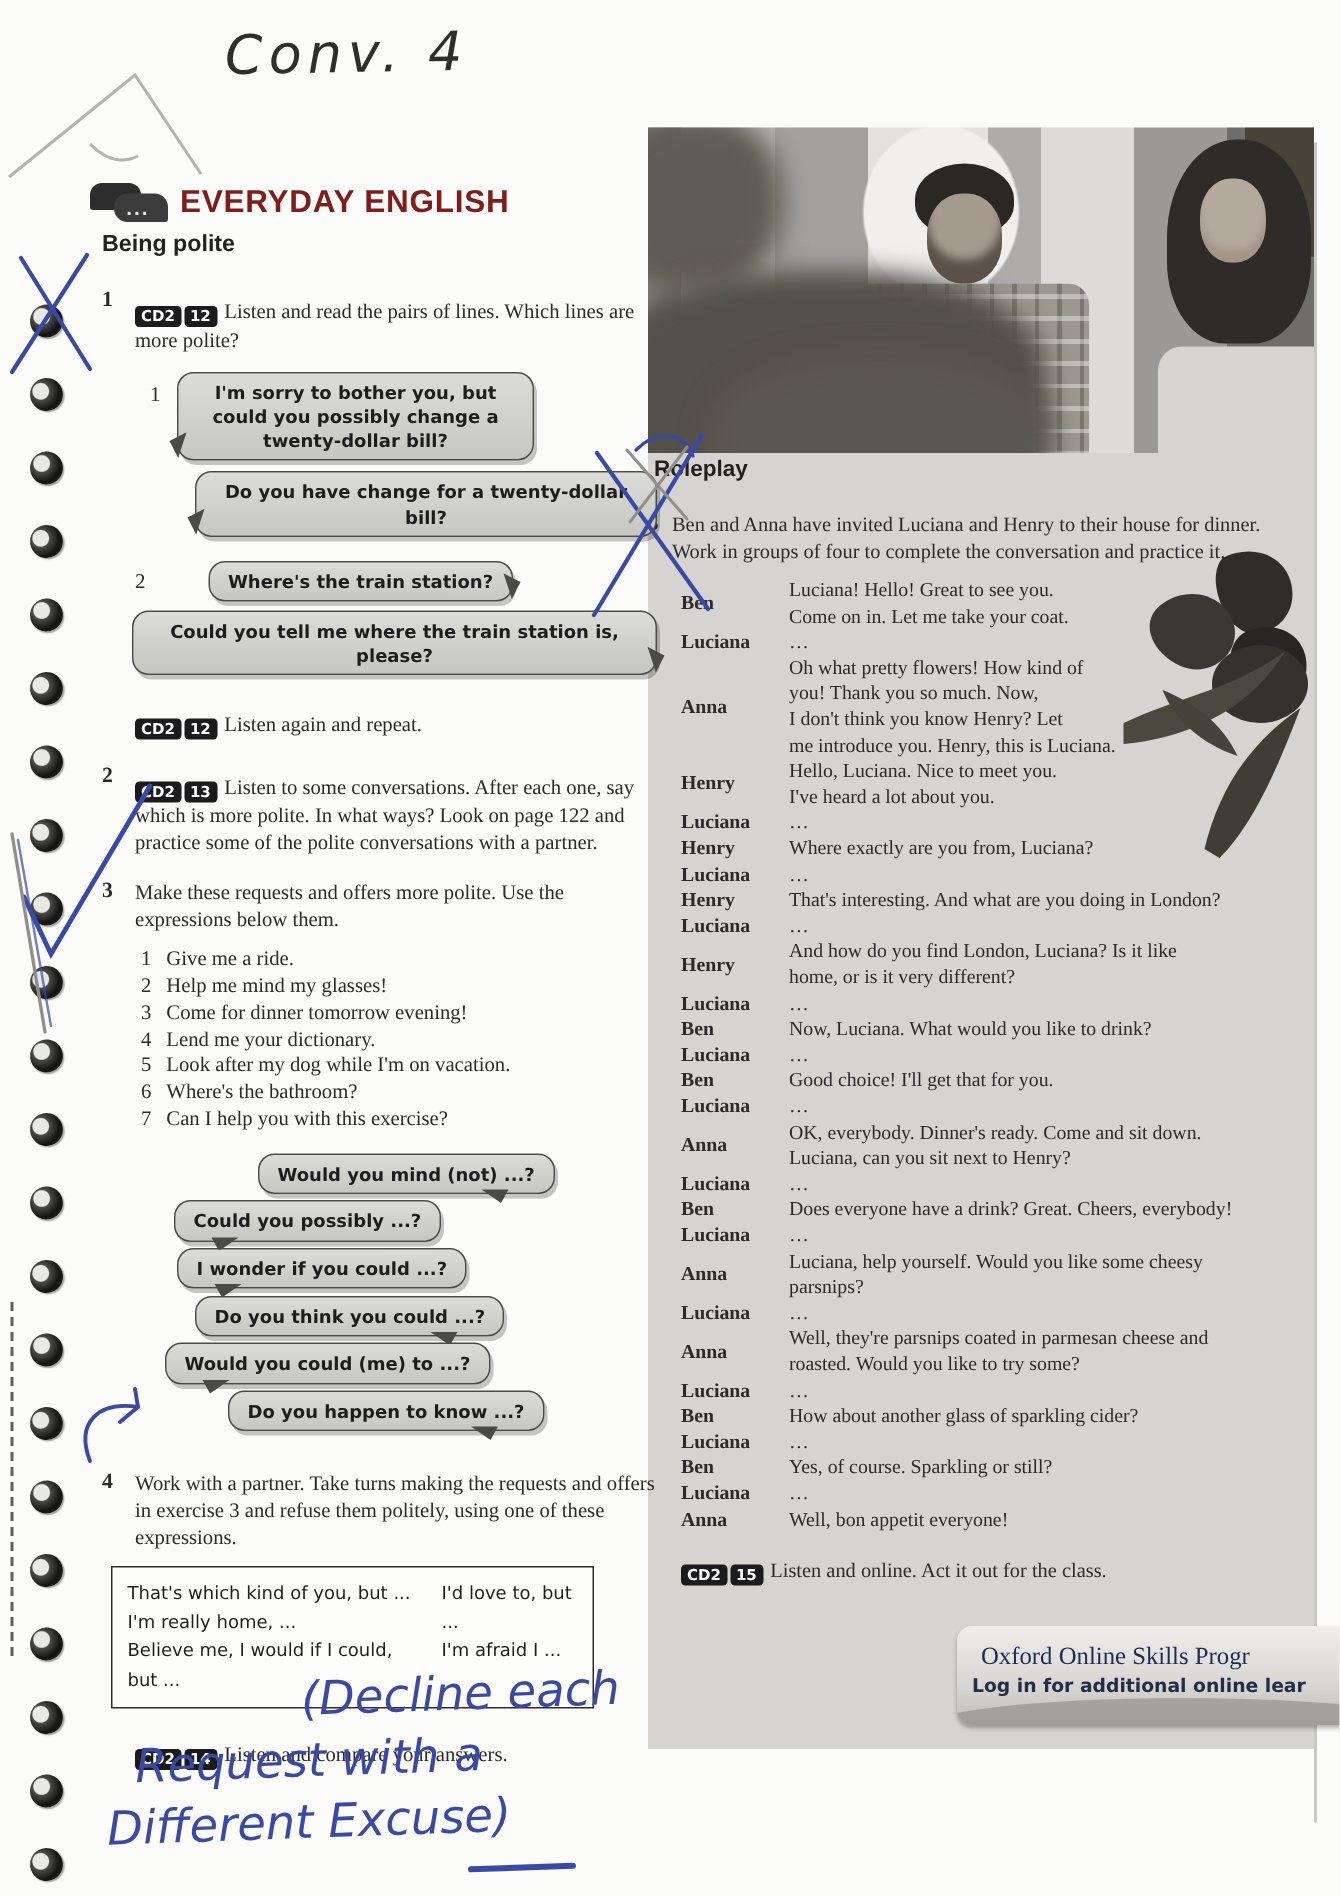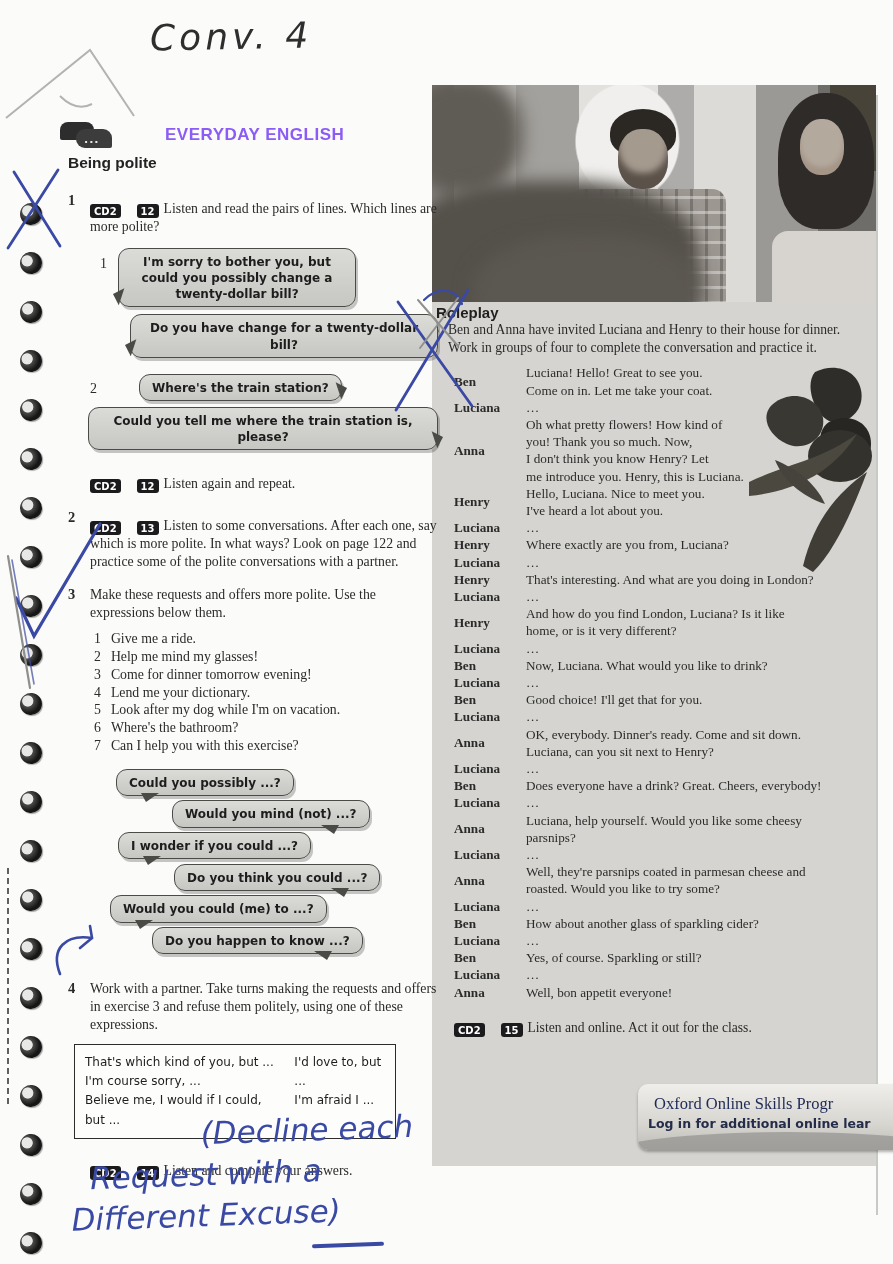--- a/index.html
+++ b/index.html
@@ -35,27 +35,27 @@
   .bottom-note .l2 { margin-left:8px; }
   .excuse-underline { position:absolute; left:312px; top:1243px; width:72px; height:4px; background:#3a49a3; border-radius:2px; transform:rotate(-2deg); z-index:7; }
 
   
   .left-col { position:absolute; left:60px; top:120px; width:378px; z-index:2; }
   .hdr-row { display:flex; align-items:center; gap:8px; }
   .hdr-icon { position:relative; width:52px; height:30px; flex-shrink:0; }
   .hdr-icon .b1 { position:absolute; left:0; top:2px; width:34px; height:18px; background:#2d2d2d; border-radius:8px 8px 8px 2px; }
   .hdr-icon .b2 { position:absolute; left:16px; top:9px; width:36px; height:19px; background:#3c3c3c; border-radius:9px 9px 2px 9px; }
   .hdr-icon .dots { position:absolute; left:24px; top:13px; color:#e8e8e8; font:bold 11px "DejaVu Sans",sans-serif; letter-spacing:1px; }
-  .hdr-title { font-family:"Liberation Sans",sans-serif; font-weight:bold; font-size:17px; letter-spacing:.5px; color:#8b5cf6;margin-left:45px; }
+  .hdr-title { font-family:"Liberation Sans",sans-serif; font-weight:bold; font-size:21px; letter-spacing:.5px; color:#7f1d1d; }
   .hdr-sub { font-family:"Liberation Sans",sans-serif; font-weight:bold; font-size:15.5px; margin:4px 0 0 8px; color:#222; }
 
   .ex { position:relative; margin-top:18px; padding-left:30px; }
   .exnum { position:absolute; left:8px; top:0; font-weight:bold; font-size:14.5px; }
   .ex-text { font-size:13.8px; line-height:1.3; }
-  .cd { display:inline-flex; gap:16px; margin-right:5px; vertical-align:-2px;margin-top:12px; }
+  .cd { display:inline-flex; gap:2px; margin-right:5px; vertical-align:-2px;margin-top:12px; }
   .cd span { background:#1b1b1d; color:#fff; font:bold 10px "DejaVu Sans",sans-serif; padding:2px 4px 1px; border-radius:3px; }
 
   .bubble {
     position:relative; display:inline-block; text-align:center;
     background:linear-gradient(#dbdbd8,#c6c6c2);
     border:1.6px solid #4a4a47; border-radius:11px; padding:5px 12px 4px;
     font:bold 12px/1.35 "DejaVu Sans",sans-serif; color:#1d1d1d;
     box-shadow:2px 3px 0 rgba(0,0,0,.22);
   }
   .bubble::after { content:""; position:absolute; width:0; height:0; border:9px solid transparent; }
@@ -98,21 +98,21 @@
   .woman-face { position:absolute; left:368px; top:34px; width:44px; height:56px; background:#b4a99d; border-radius:46%;
     box-shadow:inset 0 -8px 4px rgba(120,90,70,.25); }
   .woman-body { position:absolute; left:340px; top:146px; width:118px; height:75px; background:#d7d4cf; border-radius:16px 16px 0 0; }
   .fg-blob1 { position:absolute; left:-34px; top:96px; width:300px; height:160px; background:#54504a; border-radius:42%; filter:blur(8px); }
   .fg-blob2 { position:absolute; left:40px; top:150px; width:230px; height:120px; background:#5b5751; border-radius:45%; filter:blur(9px); }
   .fg-blob3 { position:absolute; left:-30px; top:-10px; width:120px; height:120px; background:#5f5b55; border-radius:45%; filter:blur(9px); }
 
   .right-panel { position:absolute; left:432px; top:302px; width:444px; height:864px; background:#d5d4d0; z-index:1; }
   .tulips { position:absolute; right:-4px; top:62px; z-index:0; }
   .rp-head { position:relative; z-index:2; margin:2px 0 0 4px; font-family:"Liberation Sans",sans-serif; font-weight:bold; font-size:15px; color:#1f1f1f; }
-  .rp-intro { position:relative; z-index:2; margin:0 0 0 16px; width:408px; font-size:13.6px; line-height:1.3; }
+  .rp-intro { position:relative; z-index:2; margin:20px 0 0 16px; width:408px; font-size:13.6px; line-height:1.3; }
   .rp-num { position:absolute; left:-16px; top:0; font-weight:bold; font-size:14px; }
   .dialogue { position:relative; z-index:2; margin:8px 0 0 22px; width:412px; font-size:13.2px; }
   .dlg-row { display:flex; line-height:17.2px;align-items:center; }
   .dlg-speaker { width:72px; flex-shrink:0; font-weight:bold; }
   .dlg-text { white-space:pre-line; }
   .rp-cd { position:relative; z-index:2; margin:10px 0 0 22px; font-size:13.6px; }
 
   .promo { position:absolute; left:206px; top:782px; width:270px; height:66px; border-radius:10px; z-index:2;
     background:linear-gradient(#efeeea,#d6d5d0 62%,#bcbbb6); box-shadow:0 2px 3px rgba(0,0,0,.3); overflow:hidden; }
   .promo::after { content:""; position:absolute; left:-30px; bottom:-26px; width:360px; height:44px; background:#8f8e8a; border-radius:50%; opacity:.65; }
@@ -245,37 +245,37 @@
           <span>6</span>
           <span>Where's the bathroom?</span>
         </div>
       <div class="li">
           <span>7</span>
           <span>Can I help you with this exercise?</span>
         </div>
     </div>
 
     <div class="expr-stack">
+      <div class="expr-row"><div class="bubble tail-br" style="margin-left:112px">Would you mind (not) ...?</div></div>
       <div class="expr-row"><div class="bubble tail-bl" style="margin-left:56px">Could you possibly ...?</div></div>
-      <div class="expr-row"><div class="bubble tail-br" style="margin-left:112px">Would you mind (not) ...?</div></div>
       <div class="expr-row"><div class="bubble tail-bl" style="margin-left:58px">I wonder if you could ...?</div></div>
-      <div class="expr-row"><div class="bubble tail-br" style="margin-left:114px">Do you think you could ...?</div></div>
+      <div class="expr-row"><div class="bubble tail-br" style="margin-left:70px">Do you think you could ...?</div></div>
       <div class="expr-row"><div class="bubble tail-bl" style="margin-left:50px">Would you could (me) to ...?</div></div>
       <div class="expr-row"><div class="bubble tail-br" style="margin-left:92px">Do you happen to know ...?</div></div>
     </div>
 
     <div class="ex" style="margin-top:26px">
       <span class="exnum">4</span>
       <div class="ex-text">Work with a partner. Take turns making the requests and offers in exercise 3 and refuse them politely, using one of these expressions.</div>
     </div>
 
     <div class="refusal-box">
       <div>
         <div>That's which kind of you, but ...</div>
-        <div>I'm course sorry, ...</div>
+        <div>I'm really home, ...</div>
         <div>Believe me, I would if I could, but ...</div>
       </div>
       <div>
         <div>I'd love to, but ...</div>
         <div>I'm afraid I ...</div>
       </div>
     </div>
 
     <div class="cd-line" style="margin-left:30px"><span class="cd">
           <span>CD2</span>

